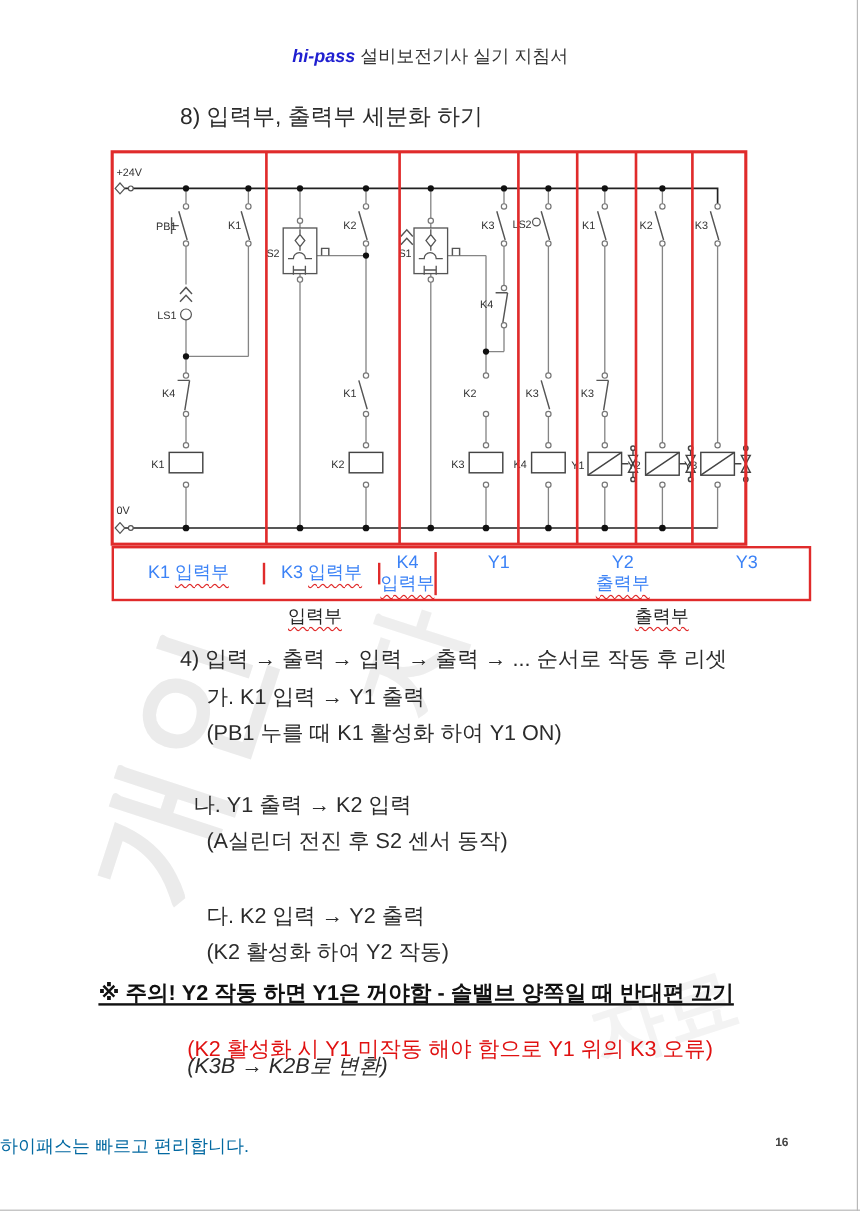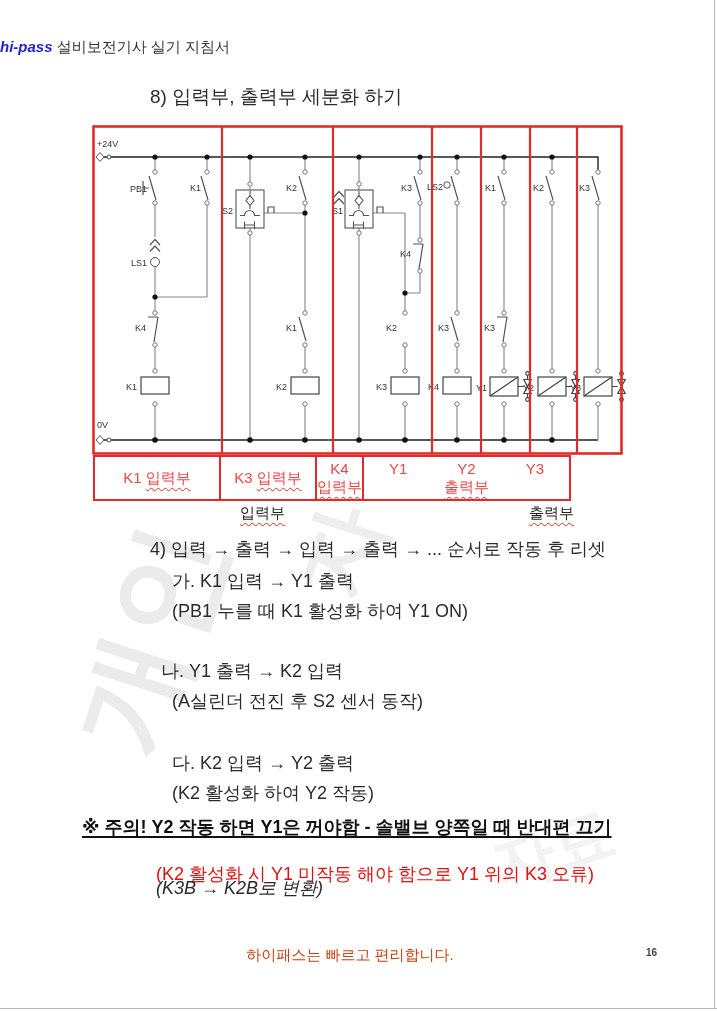--- a/index.html
+++ b/index.html
@@ -6,36 +6,36 @@
   body{
     width:717px;height:1011px;position:relative;background:#ffffff;
     font-family:"Liberation Sans","DejaVu Sans",sans-serif;color:#2b2b2b;
     overflow:hidden;
   }
   .abs{position:absolute;}
   
   .edge-right{right:2px;top:0;width:1px;height:1009px;background:#b9b9b9;}
   .edge-bottom{bottom:2px;left:0;height:1px;width:717px;background:#b9b9b9;}
   
-  .header{top:38px;left:0;width:717px;font-size:15px;color:#333;}
+  .header{top:38px;left:0;width:717px;text-align:center;font-size:15px;color:#333;}
   .brand{color:#1f1fd0;font-weight:bold;font-style:italic;}
-  .footer-slogan{top:946px;left:0;width:700px;text-align:center;font-size:15px;color:#c2410c;}
+  .footer-slogan{top:946px;left:0;width:700px;text-align:left;font-size:15px;color:#0369a1;}
   .page-num{top:947px;left:646px;font-size:10px;color:#444;font-weight:bold;}
   
   .doc-title{top:84px;left:150px;font-size:19px;}
   .t18{font-size:18px;white-space:nowrap;text-align:right;}
   .warning{font-weight:bold;text-decoration:underline;text-decoration-thickness:1.5px;text-underline-offset:3px;color:#111;}
   .redline{color:#e01111;margin-top:16px;}
   
   .wm{color:#dedede;opacity:.6;transform-origin:0 0;line-height:1;font-weight:bold;z-index:0;pointer-events:none;}
   .content{z-index:2;}
   
   .label-row{
-    top:455px;left:93px;width:478px;height:46px;box-sizing:border-box;
-    border:2.5px solid #e02b2b;display:flex;background:transparent;font-size:15px;color:#ef4444;z-index:3;
+    top:455px;left:93px;width:583px;height:46px;box-sizing:border-box;
+    border:2.5px solid #e02b2b;display:flex;background:transparent;font-size:15px;color:#3b82f6;z-index:3;align-items:center;
   }
   .cell{display:flex;flex-direction:column;align-items:center;justify-content:center;line-height:1.2;box-sizing:border-box;}
   .cell-b{border-right:2.5px solid #e02b2b;}
   .w1{flex:0 0 126px;} .w2{flex:0 0 108px;} .w3{flex:0 0 96px;} .w4{flex:0 0 47px;} .w5{flex:1;}
   .ycols{display:flex;width:100%;justify-content:space-around;}
   .wavy{text-decoration:underline wavy #e02b2b;text-decoration-thickness:1px;text-underline-offset:4px;text-decoration-skip-ink:none;}
   .group-label{top:504px;font-size:15px;text-align:center;color:#222;}
   .gl-in{left:93px;width:339px;}
   .gl-out{left:481px;width:141px;}
   

